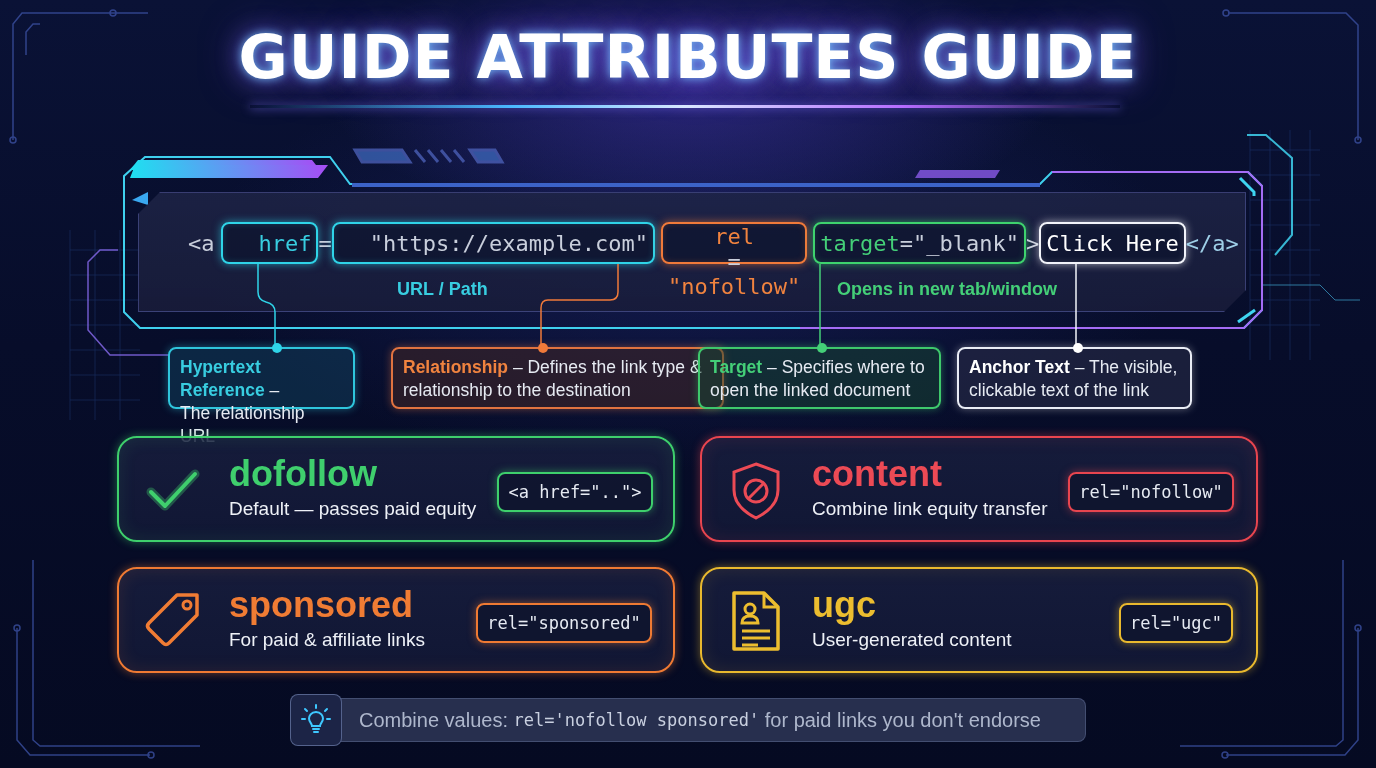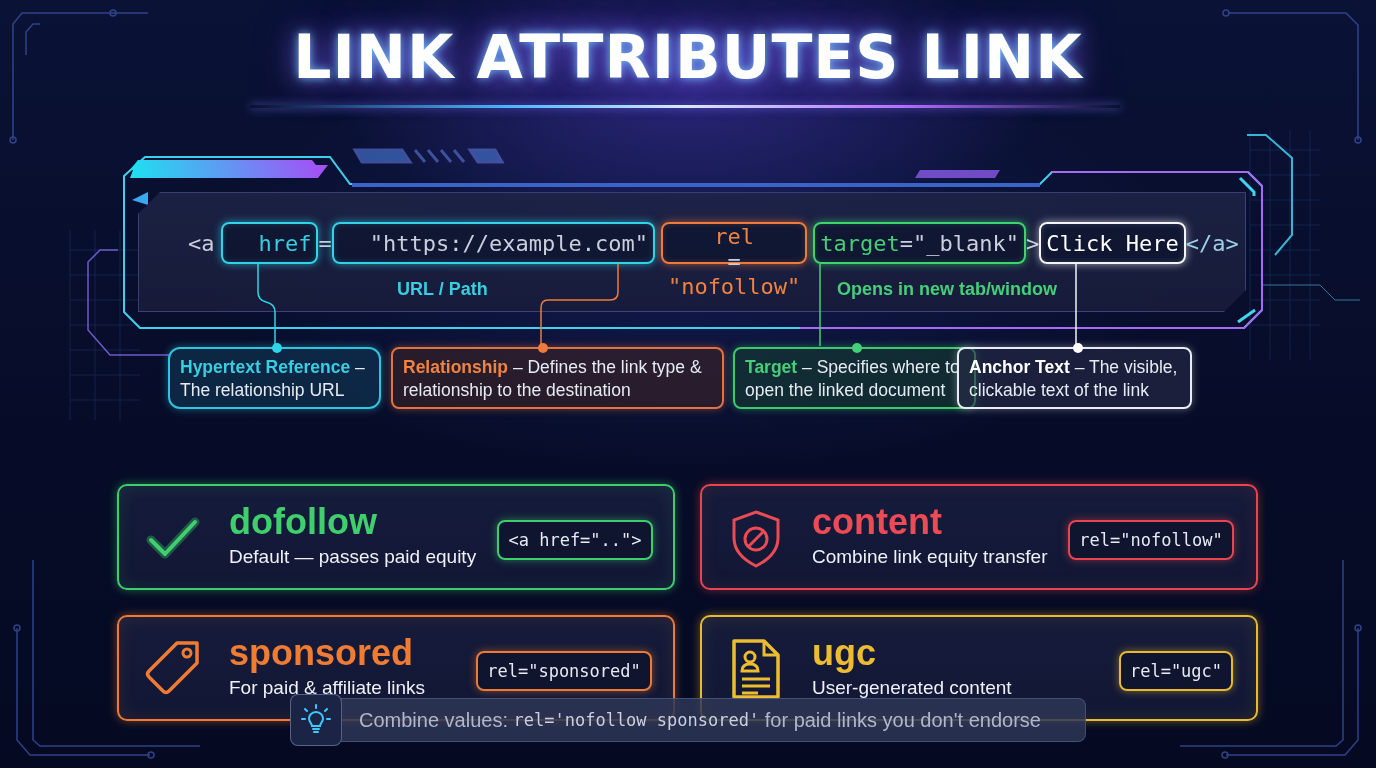--- a/index.html
+++ b/index.html
@@ -68,29 +68,28 @@
   .conn-svg { position: absolute; left: 0; top: 0; width: 1376px; height: 768px; pointer-events: none; }
 
   
   .exp-box {
     position: absolute; top: 347px; height: 62px; border-radius: 8px; border: 2px solid;
     padding: 7px 10px; font-size: 17.5px; line-height: 23px; color: #e6eaf2;
   }
   .exp-box b { font-weight: bold; }
   .exp-box.cyan { border-color: #2fc5dc; background: rgba(20,70,100,0.45); box-shadow: 0 0 8px rgba(47,197,220,0.45); }
   .exp-box.orange { border-color: #e07340; background: rgba(70,40,36,0.5); box-shadow: 0 0 8px rgba(224,115,64,0.45); }
-  .exp-box.green { border-color: #3ec86c; background: rgba(24,70,50,0.5); box-shadow: 0 0 8px rgba(62,200,108,0.45); margin-left: 35px; }
+  .exp-box.green { border-color: #3ec86c; background: rgba(24,70,50,0.5); box-shadow: 0 0 8px rgba(62,200,108,0.45); }
   .exp-box.white { border-color: #e9ecf5; background: rgba(40,44,72,0.6); box-shadow: 0 0 8px rgba(255,255,255,0.35); }
   .dot { position: absolute; top: -6px; width: 10px; height: 10px; border-radius: 50%; }
 
   
   .card {
-    position: absolute; width: 558px; height: 106px; border-radius: 10px; border: 2px solid;
+    position: absolute; width: 558px; height: 106px; border-radius: 20px; border: 2px solid;
     background: linear-gradient(180deg, rgba(24,30,62,0.85), rgba(18,24,54,0.9));
-    margin-top: 48px;
   }
   .card.green { border-color: #3ecf6c; box-shadow: 0 0 10px rgba(62,207,108,0.45), inset 0 0 18px rgba(62,207,108,0.12); }
   .card.red { border-color: #e8454f; box-shadow: 0 0 10px rgba(232,69,79,0.45), inset 0 0 18px rgba(232,69,79,0.12); }
   .card.orange { border-color: #ef7a33; box-shadow: 0 0 10px rgba(239,122,51,0.45), inset 0 0 18px rgba(239,122,51,0.12); }
   .card.yellow { border-color: #e9b92e; box-shadow: 0 0 10px rgba(233,185,46,0.45), inset 0 0 18px rgba(233,185,46,0.12); }
   .card-icon { position: absolute; left: 22px; top: 20px; width: 64px; height: 64px; }
   .card-title { position: absolute; left: 110px; top: 16px; font-size: 36px; font-weight: bold; line-height: 40px; }
   .card-desc { position: absolute; left: 110px; top: 60px; font-size: 19px; color: #eef1f7; }
   .card-code {
     position: absolute; top: 34px; height: 40px; border-radius: 8px; border: 2px solid;
@@ -164,21 +163,21 @@
   <path d="M1240 178 L1254 192 L1254 196" stroke="#3fd4f0" stroke-width="3" fill="none"></path>
   <path d="M1238 322 L1255 310" stroke="#3fd4f0" stroke-width="3"></path>
   <defs>
     <linearGradient id="gradBar" x1="0" x2="1">
       <stop offset="0" stop-color="#1ee0f0"></stop>
       <stop offset="1" stop-color="#a64df5"></stop>
     </linearGradient>
   </defs>
 </svg>
 
-<div class="title">LINK ATTRIBUTES LINK</div>
+<div class="title">GUIDE ATTRIBUTES GUIDE</div>
 <div class="title-underline"></div>
 
 <div class="code-panel"></div>
 
 <div class="code-line">
   <span class="tok c-muted">&lt;a</span>
   <span class="gap"></span>
   <span class="chip cyan">
     <span class="c-cyan">href</span>
   </span>
@@ -204,21 +203,21 @@
 <div class="code-note c-cyan" style="left:397px; top:279px;">URL / Path</div>
 <div class="code-note c-green" style="left:837px; top:279px;">Opens in new tab/window</div>
 
 <svg class="conn-svg" viewBox="0 0 1376 768">
   <path d="M258 264 V292 Q258 300 266 302 Q275 304 275 312 V346" fill="none" stroke="#2fd4e8" stroke-width="1.5"></path>
   <path d="M618 264 V292 Q618 300 610 300 H548 Q541 300 541 308 V346" fill="none" stroke="#f07a3a" stroke-width="1.5"></path>
   <path d="M820 264 V346" fill="none" stroke="#44cf78" stroke-width="1.5"></path>
   <path d="M1076 264 V346" fill="none" stroke="#f2f4fa" stroke-width="1.5"></path>
 </svg>
 
-<div class="exp-box cyan" style="left:168px; width:213px;border-radius:12px;">
+<div class="exp-box cyan" style="left:168px; width:187px;">
   <span class="dot" style="left:102px; background:#2fd4e8;"></span>
   <b class="c-cyan">Hypertext Reference</b><span> –</span><br>
   <span>The relationship URL</span>
 </div>
 <div class="exp-box orange" style="left:391px; width:333px;">
   <span class="dot" style="left:145px; background:#f07a3a;"></span>
   <b class="c-orange">Relationship</b><span> – </span><span>Defines the link type &amp; relationship to the destination</span>
 </div>
 <div class="exp-box green" style="left:698px; width:243px;">
   <span class="dot" style="left:117px; background:#44cf78;"></span>

